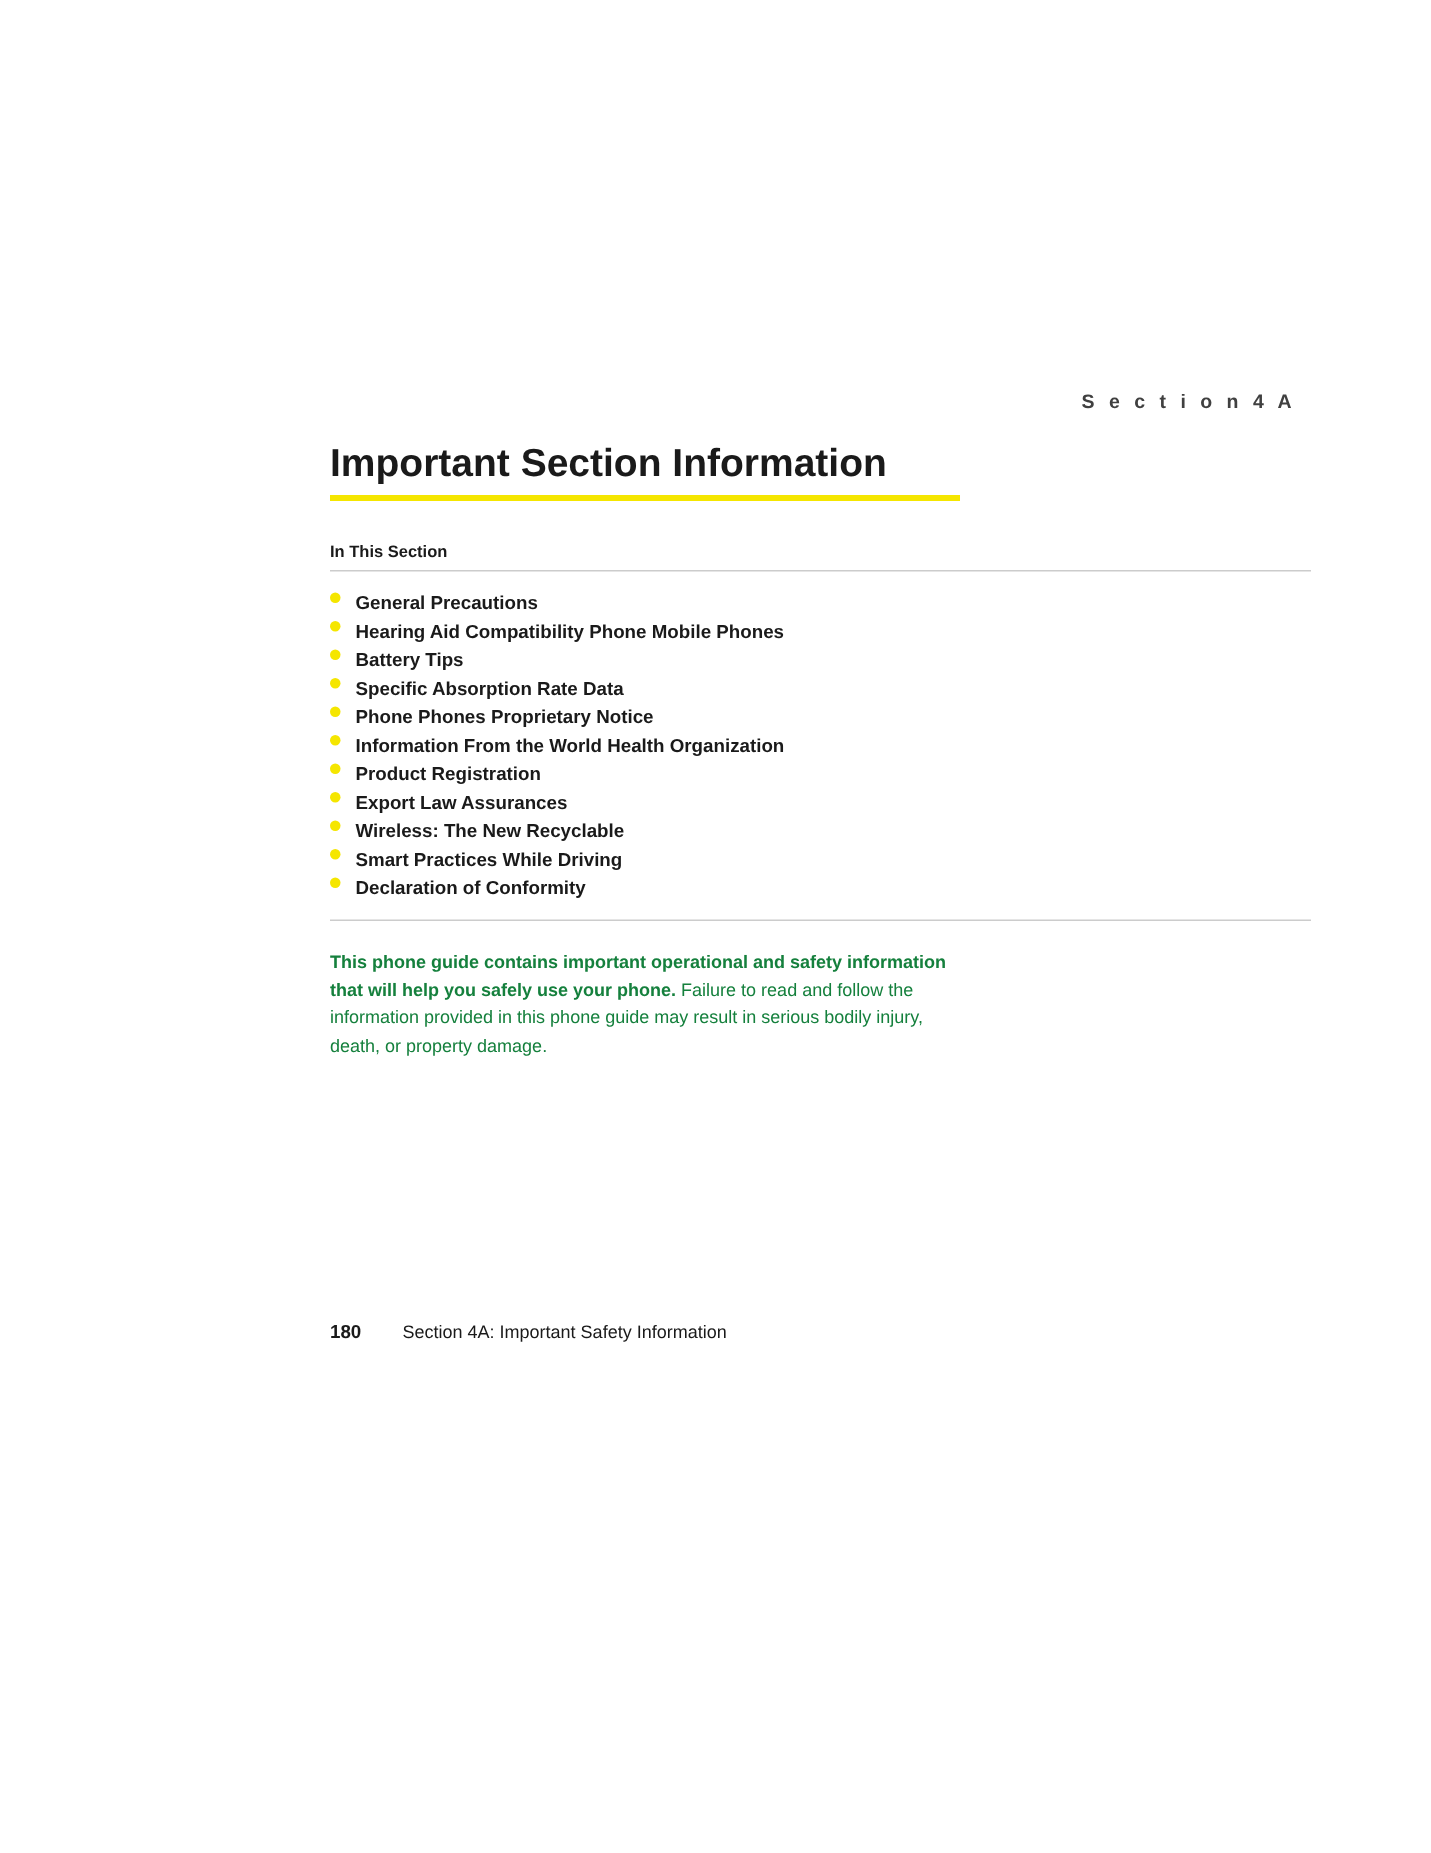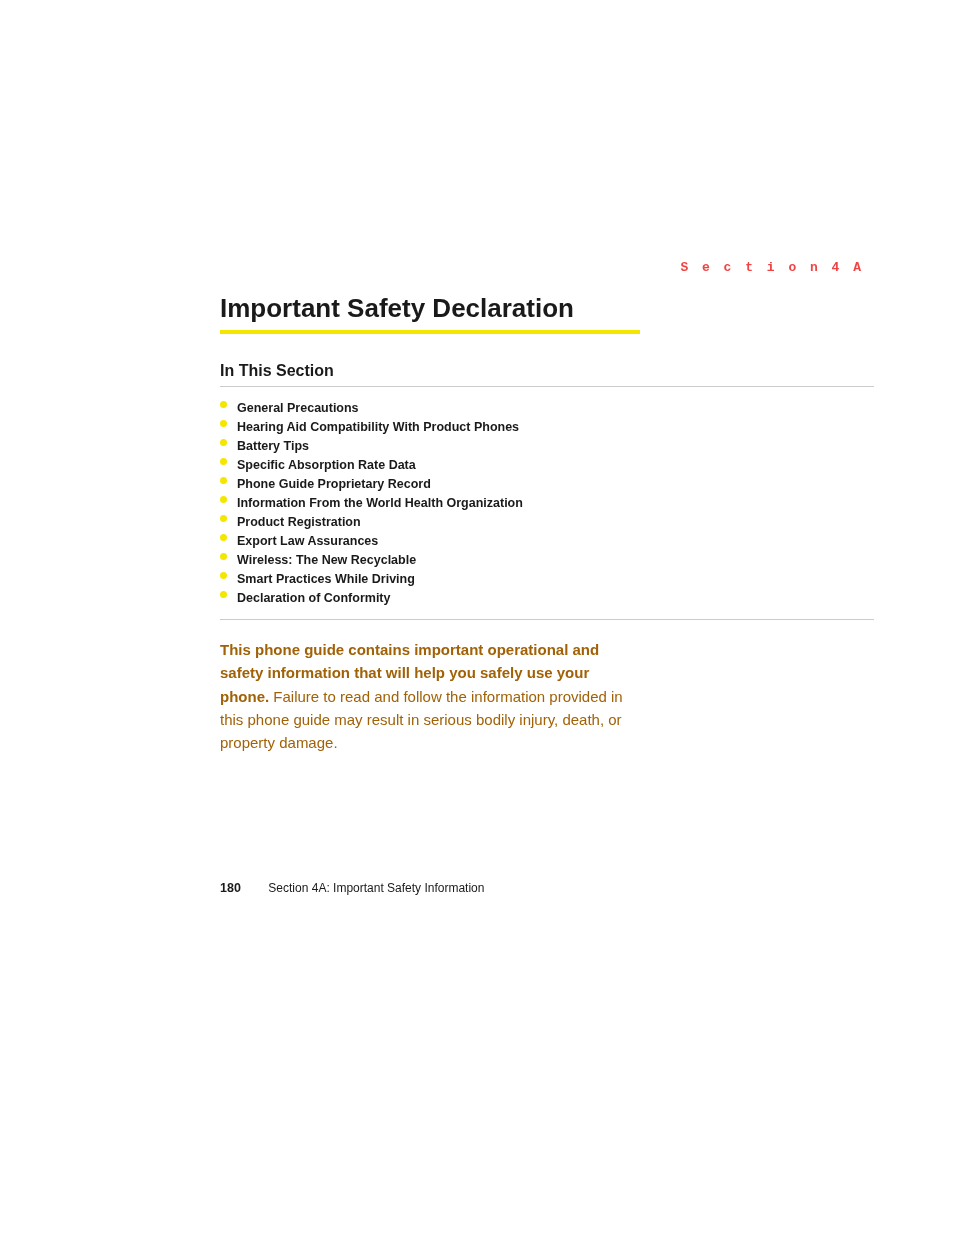--- a/index.html
+++ b/index.html
@@ -28,43 +28,42 @@
       margin: 0 auto;
       padding: 260px 80px 60px 220px;
       max-width: 954px;
     }
 
     .section-label {
       text-align: right;
       font-size: 13px;
       font-weight: bold;
       letter-spacing: 3px;
-      color: #ef4444;
+      color: #404040;
       margin-bottom: 18px;
       padding-right: 10px;
-      font-family: Liberation Mono, monospace;
     }
 
     .section-title {
       font-size: 26px;
       font-weight: 900;
       color: #1a1a1a;
       margin-bottom: 6px;
       line-height: 1.2;
     }
 
     .title-underline {
       height: 4px;
       background: #f5e600;
       width: 420px;
       margin-bottom: 28px;
     }
 
     .in-this-section-label {
-      font-size: 16px;
+      font-size: 11px;
       font-weight: bold;
       color: #1a1a1a;
       margin-bottom: 6px;
     }
 
     .section-divider {
       border: none;
       border-top: 1px solid #cccccc;
       margin-bottom: 14px;
     }
@@ -96,23 +95,23 @@
       width: 7px;
       height: 7px;
       background: #f5e600;
       border-radius: 50%;
       margin-right: 10px;
       flex-shrink: 0;
     }
 
     .description-box {
       margin-top: 15px;
-      font-size: 15px;
+      font-size: 12px;
       line-height: 1.55;
-      color: #a16207;
+      color: #15803d;
       max-width: 420px;
     }
 
     .description-box .bold-text {
       font-weight: bold;
     }
 
     .page-footer {
       position: absolute;
       bottom: 340px;
@@ -133,49 +132,49 @@
     }
   </style>
 </head>
 <body>
 
 <div class="page-container">
   <div class="content-area">
 
     <div class="section-label">S e c t i o n  4 A</div>
 
-    <h1 class="section-title">Important Safety Declaration</h1>
+    <h1 class="section-title">Important Section Information</h1>
 
     <div class="title-underline"></div>
 
     <div class="in-this-section-label">In This Section</div>
 
     <hr class="section-divider">
 
     <ul class="toc-list">
 
     <li>
           <span class="bullet"></span>
           <span>General Precautions</span>
         </li>
         <li>
           <span class="bullet"></span>
-          <span>Hearing Aid Compatibility With Product Phones</span>
+          <span>Hearing Aid Compatibility Phone Mobile Phones</span>
         </li>
         <li>
           <span class="bullet"></span>
           <span>Battery Tips</span>
         </li>
         <li>
           <span class="bullet"></span>
           <span>Specific Absorption Rate Data</span>
         </li>
         <li>
           <span class="bullet"></span>
-          <span>Phone Guide Proprietary Record</span>
+          <span>Phone Phones Proprietary Notice</span>
         </li>
         <li>
           <span class="bullet"></span>
           <span>Information From the World Health Organization</span>
         </li>
         <li>
           <span class="bullet"></span>
           <span>Product Registration</span>
         </li>
         <li>

